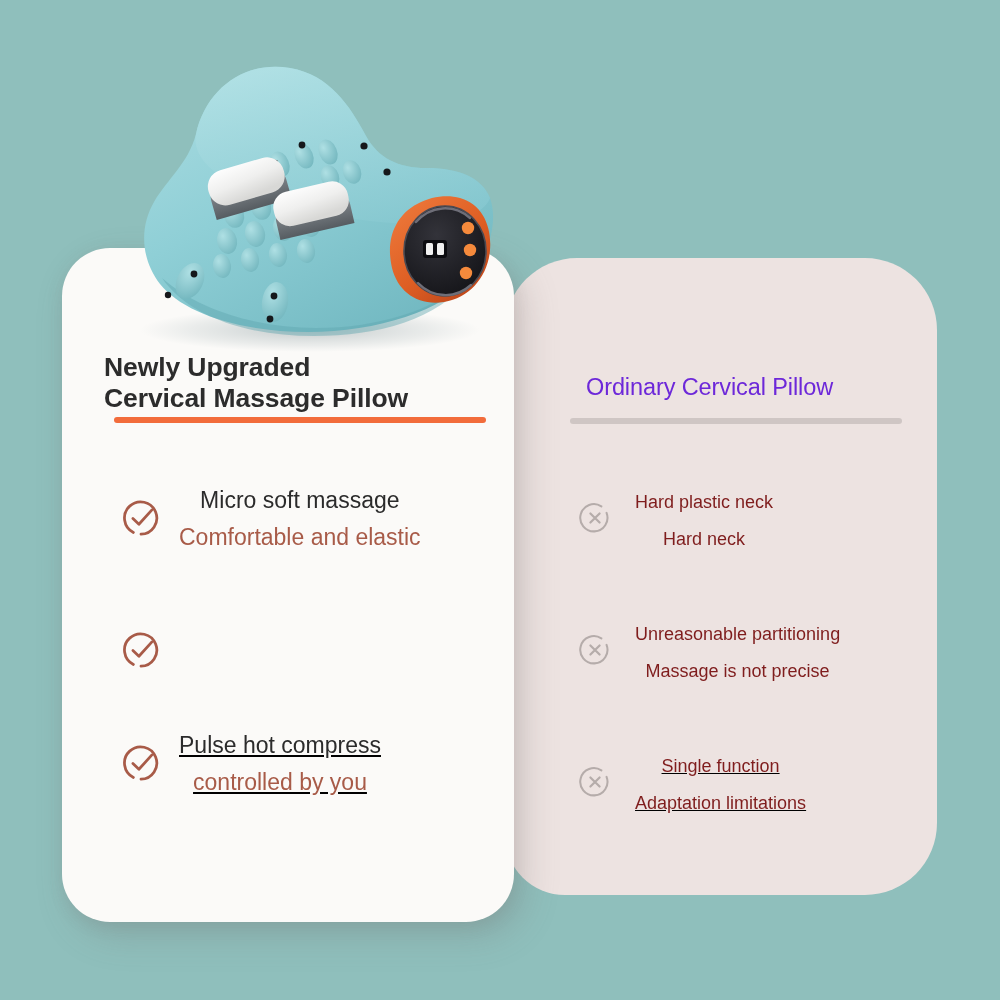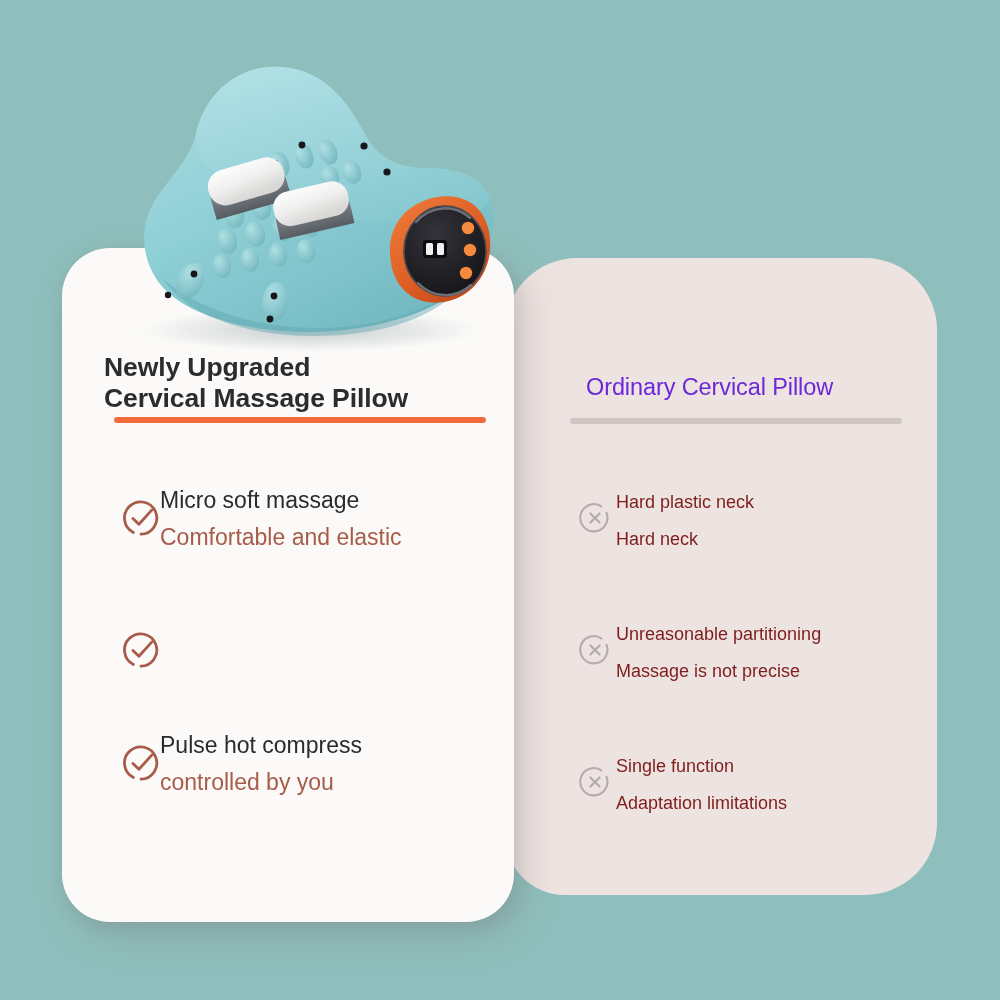--- a/index.html
+++ b/index.html
@@ -100,24 +100,26 @@
   
 
   .list { position: absolute; }
   .list-upgraded { left: 122px; top: 482px; width: 400px; }
   .list-ordinary { left: 576px; top: 484px; width: 370px; }
 
   .feat {
     position: relative;
     display: flex;
     align-items: flex-start;
+    gap: 19px;
+    text-align: center;
   }
   .list-upgraded .feat { margin-bottom: 58px; }
   .list-ordinary .feat { margin-bottom: 58px; }
-  .feat:last-child { margin-bottom: 0; }
+  .feat:last-child { margin-bottom: 0; text-decoration: underline; }
 
   .feat-icon {
     flex: 0 0 auto;
     width: 38px;
     height: 38px;
     margin-top: 17px;
   }
   .list-ordinary .feat-icon {
     width: 34px;
     height: 34px;

